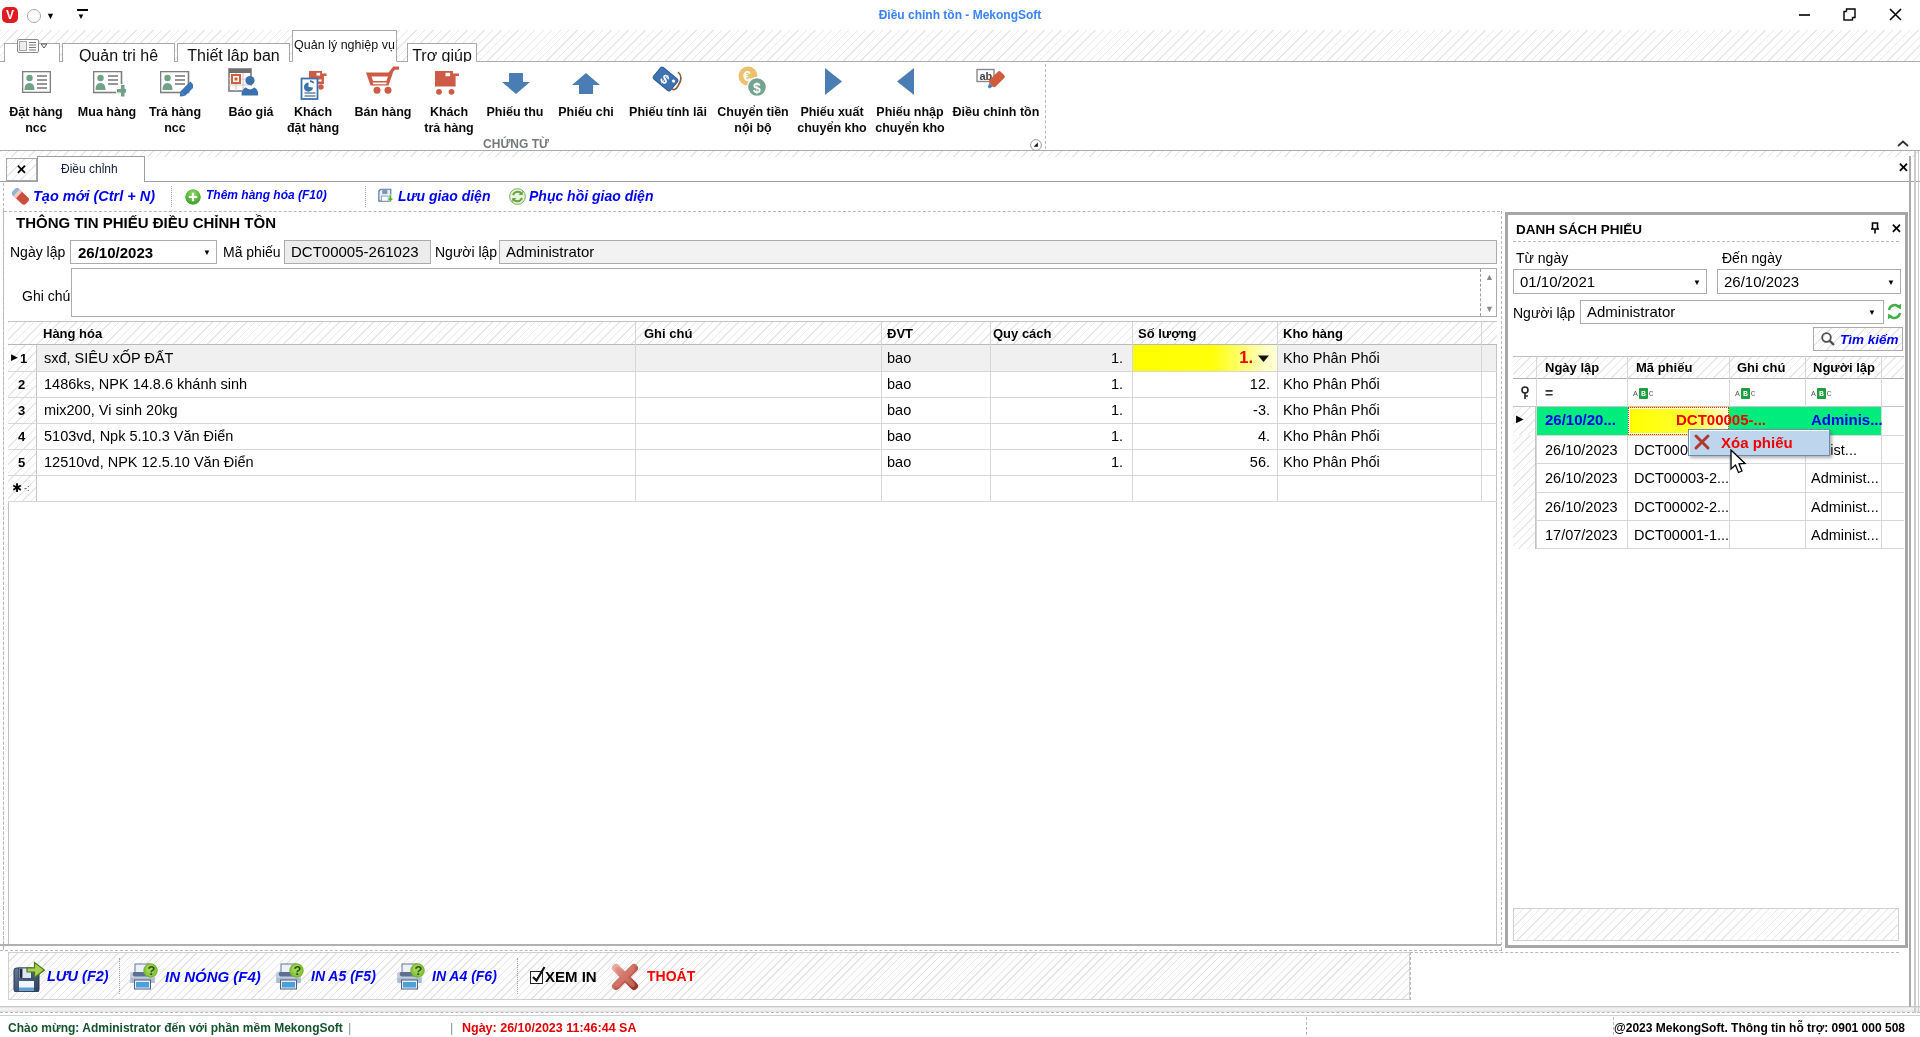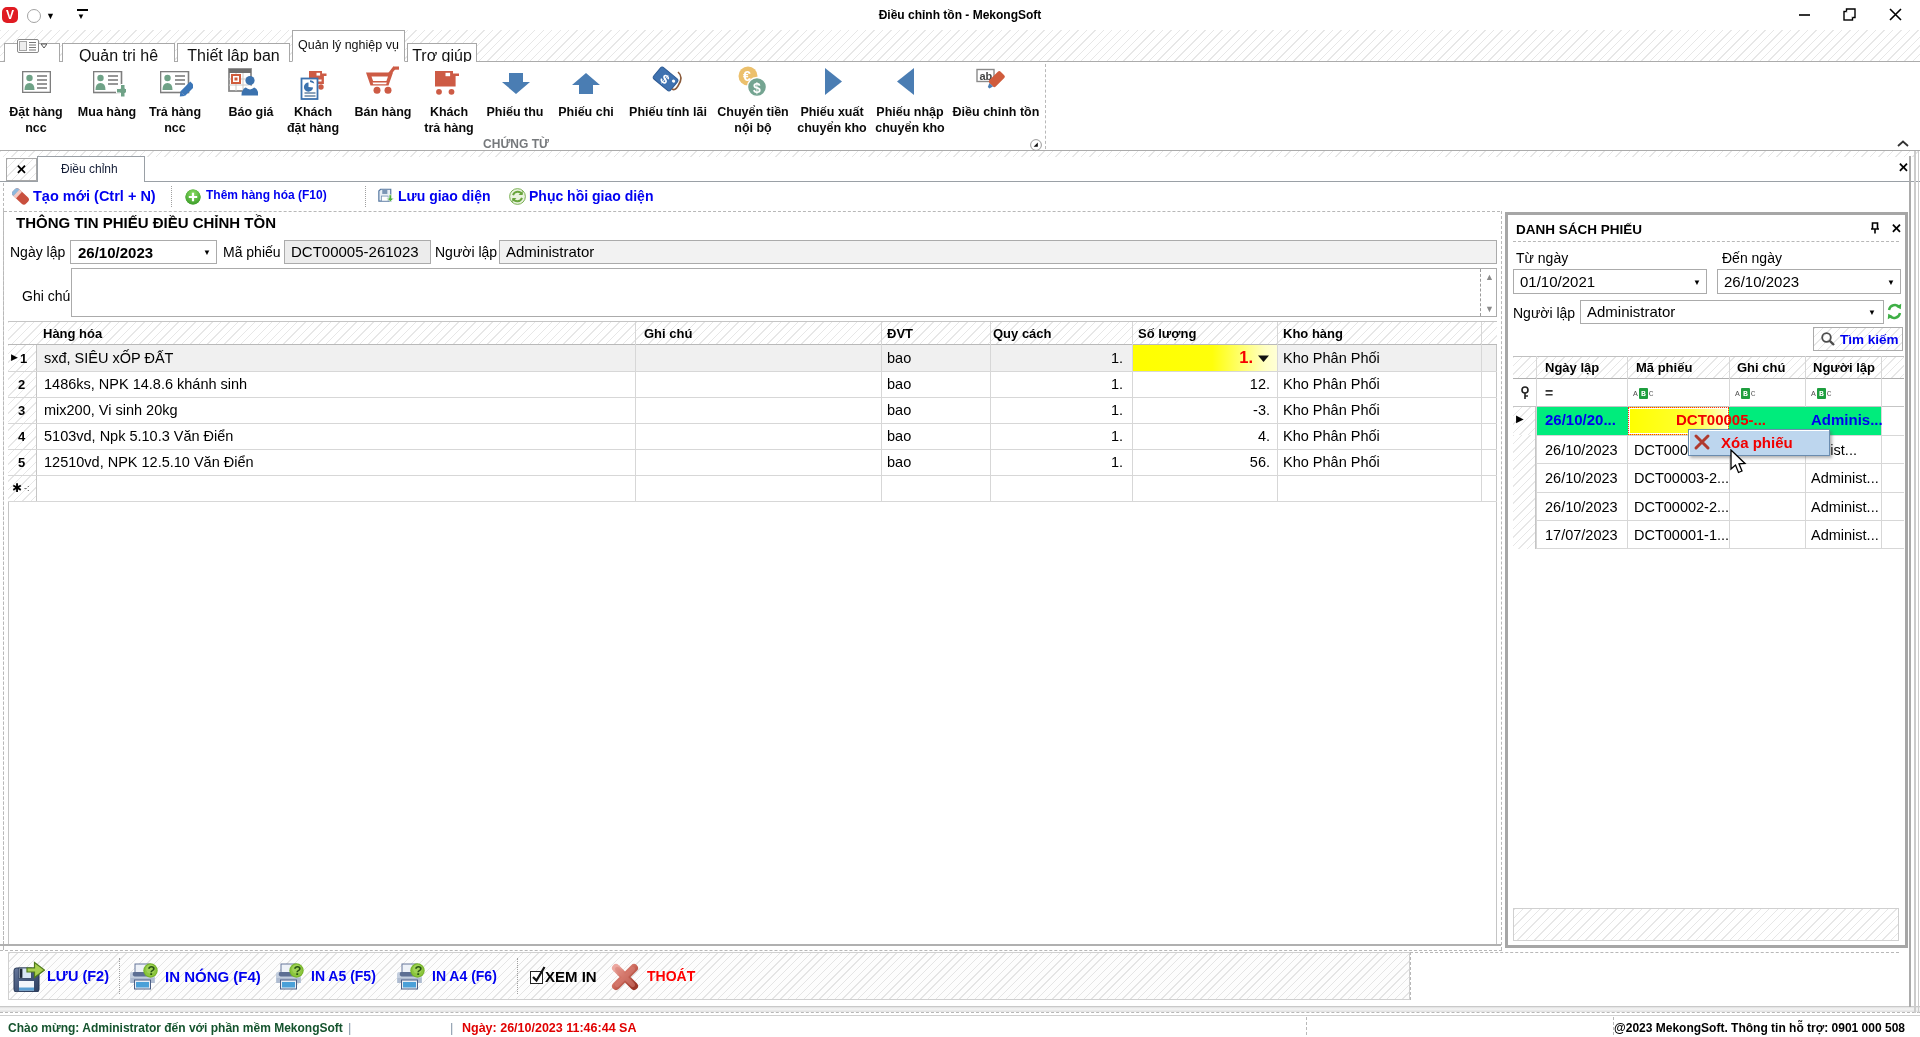--- a/index.html
+++ b/index.html
@@ -2,21 +2,21 @@
 <html><head>
 <meta charset="utf-8">
 <style>
 * { margin:0; padding:0; box-sizing:border-box; }
 html,body { width:1920px; height:1037px; overflow:hidden; background:#fff;
   font-family:"Liberation Sans", sans-serif; }
 .abs { position:absolute; }
 .hatch { background-image:repeating-linear-gradient(135deg,#e7e7e7 0, #e7e7e7 1px, transparent 1px, transparent 6px); background-color:#fff; }
 .hatch2 { background-image:repeating-linear-gradient(135deg,#e5e5e5 0, #e5e5e5 1px, transparent 1px, transparent 5.5px); background-color:#fdfdfd; }
 .b { font-weight:bold; }
-.blue { color:#0000f0; }
+.blue { color:#0000f0;font-style:italic; }
 .lbl { font-size:14px; color:#000; }
 .tabbox { position:absolute; top:43px; height:32px; background:#fff; border:1px solid #a8a8a8; font-size:16px; color:#111; text-align:center; line-height:24px; }
 .ribicon { position:absolute; top:66px; }
 .riblbl { position:absolute; top:104px; font-size:12.5px; font-weight:bold; color:#0a0a0a; text-align:center; line-height:16px; white-space:pre; }
 .gridline { position:absolute; background:#d7d7d7; }
 .cellt { position:absolute; font-size:14.5px; color:#000; line-height:26px; white-space:nowrap; }
 .hdrt { position:absolute; font-size:13px; font-weight:bold; color:#000; }
 .dotv { position:absolute; width:1px; border-left:1px dotted #a0a0a0; }
 .dashh { position:absolute; height:1px; border-top:1px dashed #b8b8b8; }
 .dashv { position:absolute; width:1px; border-left:1px dashed #b8b8b8; }
@@ -25,42 +25,42 @@
 </style>
 </head>
 <body>
 
 <div class="abs" style="left:0;top:0;width:1920px;height:30px;background:#fff;"></div>
 <div class="abs" style="left:2px;top:7px;width:16px;height:16px;border-radius:5px;background:#e01b22;color:#fff;font-size:12px;font-weight:bold;text-align:center;line-height:16px;">V</div>
 <div class="abs" style="left:27px;top:9px;width:14px;height:14px;border:1.8px solid #a3a3a3;border-radius:50%;"></div>
 <div class="abs" style="left:46px;top:11px;font-size:9px;color:#000;">▼</div>
 <div class="abs" style="left:77px;top:9px;width:11px;height:2px;background:#000;"></div>
 <div class="abs" style="left:77px;top:13px;font-size:8px;color:#000;line-height:8px;">▼</div>
-<div class="abs b" style="left:0;top:8px;width:1920px;text-align:center;font-size:12px;color:#000000;">Điều chỉnh tồn - MekongSoft</div>
+<div class="abs b" style="left:0;top:8px;width:1920px;text-align:center;font-size:12px;color:#3b82f6;">Điều chỉnh tồn - MekongSoft</div>
 <svg class="abs" style="left:1795px;top:5px;" width="115" height="20" viewBox="0 0 115 20">
  <line x1="4" y1="10" x2="15" y2="10" stroke="#000" stroke-width="1.6"></line>
  <rect x="49" y="6.5" width="8.5" height="8.5" fill="none" stroke="#000" stroke-width="1.4"></rect>
  <path d="M51.5 6.5 v-2.5 h8.5 v8.5 h-2.5" fill="#fff" stroke="#000" stroke-width="1.4"></path>
  <path d="M95 4 L106 15 M106 4 L95 15" stroke="#000" stroke-width="1.6"></path>
 </svg>
 
 <div class="abs hatch" style="left:0;top:30px;width:1920px;height:32px;border-bottom:1px solid #ababab;"></div>
 <div class="tabbox" style="left:4px;width:56px;"></div>
 <svg class="abs" style="left:17px;top:39px;" width="30" height="14" viewBox="0 0 30 14">
  <rect x="0.5" y="0.5" width="21" height="13" rx="1.5" fill="#fff" stroke="#8a8a8a"></rect>
  <rect x="2.5" y="2.5" width="7" height="9" fill="#eee" stroke="#a5a5a5"></rect>
  <line x1="12" y1="3.5" x2="19" y2="3.5" stroke="#777"></line>
  <line x1="12" y1="6" x2="19" y2="6" stroke="#777"></line>
  <line x1="12" y1="8.5" x2="19" y2="8.5" stroke="#777"></line>
  <line x1="12" y1="11" x2="19" y2="11" stroke="#777"></line>
  <path d="M24 5 h6 l-3 4 z" fill="none" stroke="#555" stroke-width="1"></path>
 </svg>
 <div class="tabbox" style="left:62px;width:113px;">Quản trị hệ thống</div>
 <div class="tabbox" style="left:177px;width:113px;">Thiết lập ban đầu</div>
-<div class="tabbox" style="left:292px;width:113px;top:30px;height:32px;border-bottom:1px solid #fff;line-height:29px;font-size:12.5px;">Quản lý nghiệp vụ</div>
+<div class="tabbox" style="left:292px;width:105px;top:30px;height:32px;border-bottom:1px solid #fff;line-height:29px;font-size:12.5px;">Quản lý nghiệp vụ</div>
 <div class="tabbox" style="left:407px;width:70px;">Trợ giúp</div>
 
 <div class="abs" style="left:0;top:62px;width:1920px;height:89px;background:#fff;border-bottom:1px solid #ababab;"></div>
 <div id="ribicons">
 
 <svg class="ribicon" style="left:22px;top:71px;" width="29" height="22" viewBox="0 0 29 22">
  <rect x="0.5" y="0.5" width="28" height="21" fill="#fff" stroke="#7e7e7e" stroke-width="1.6"></rect>
  <circle cx="7.5" cy="7" r="3.2" fill="#6fa287"></circle>
  <path d="M2.5 19 q0 -7 5 -7 q5 0 5 7 z" fill="#6fa287"></path>
  <g stroke="#7e7e7e" stroke-width="1.6">

